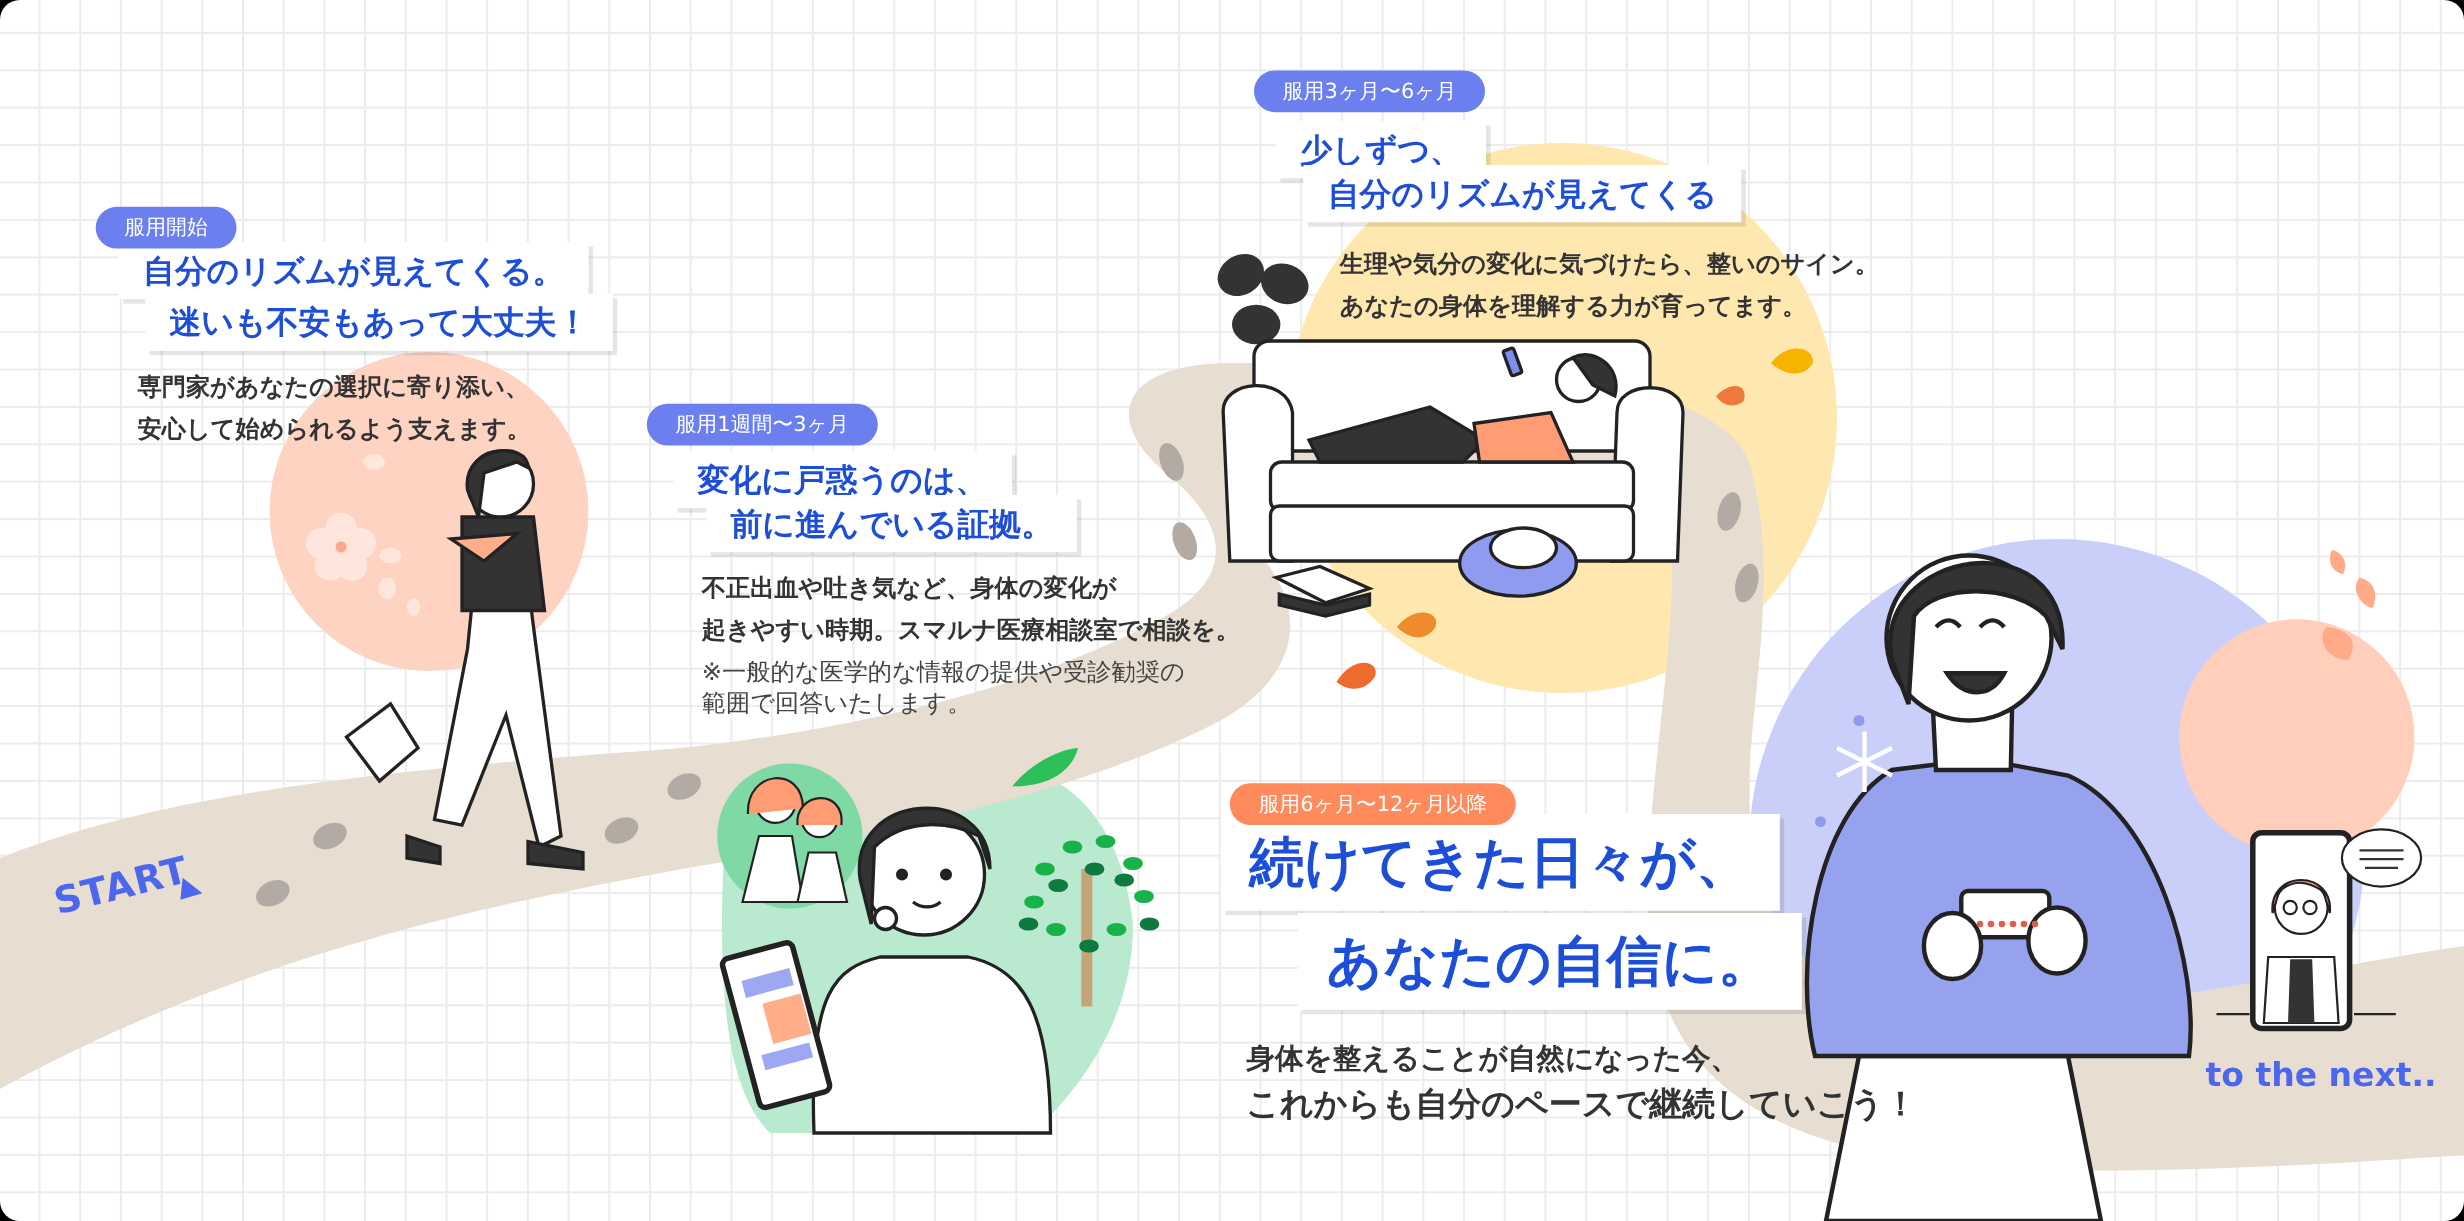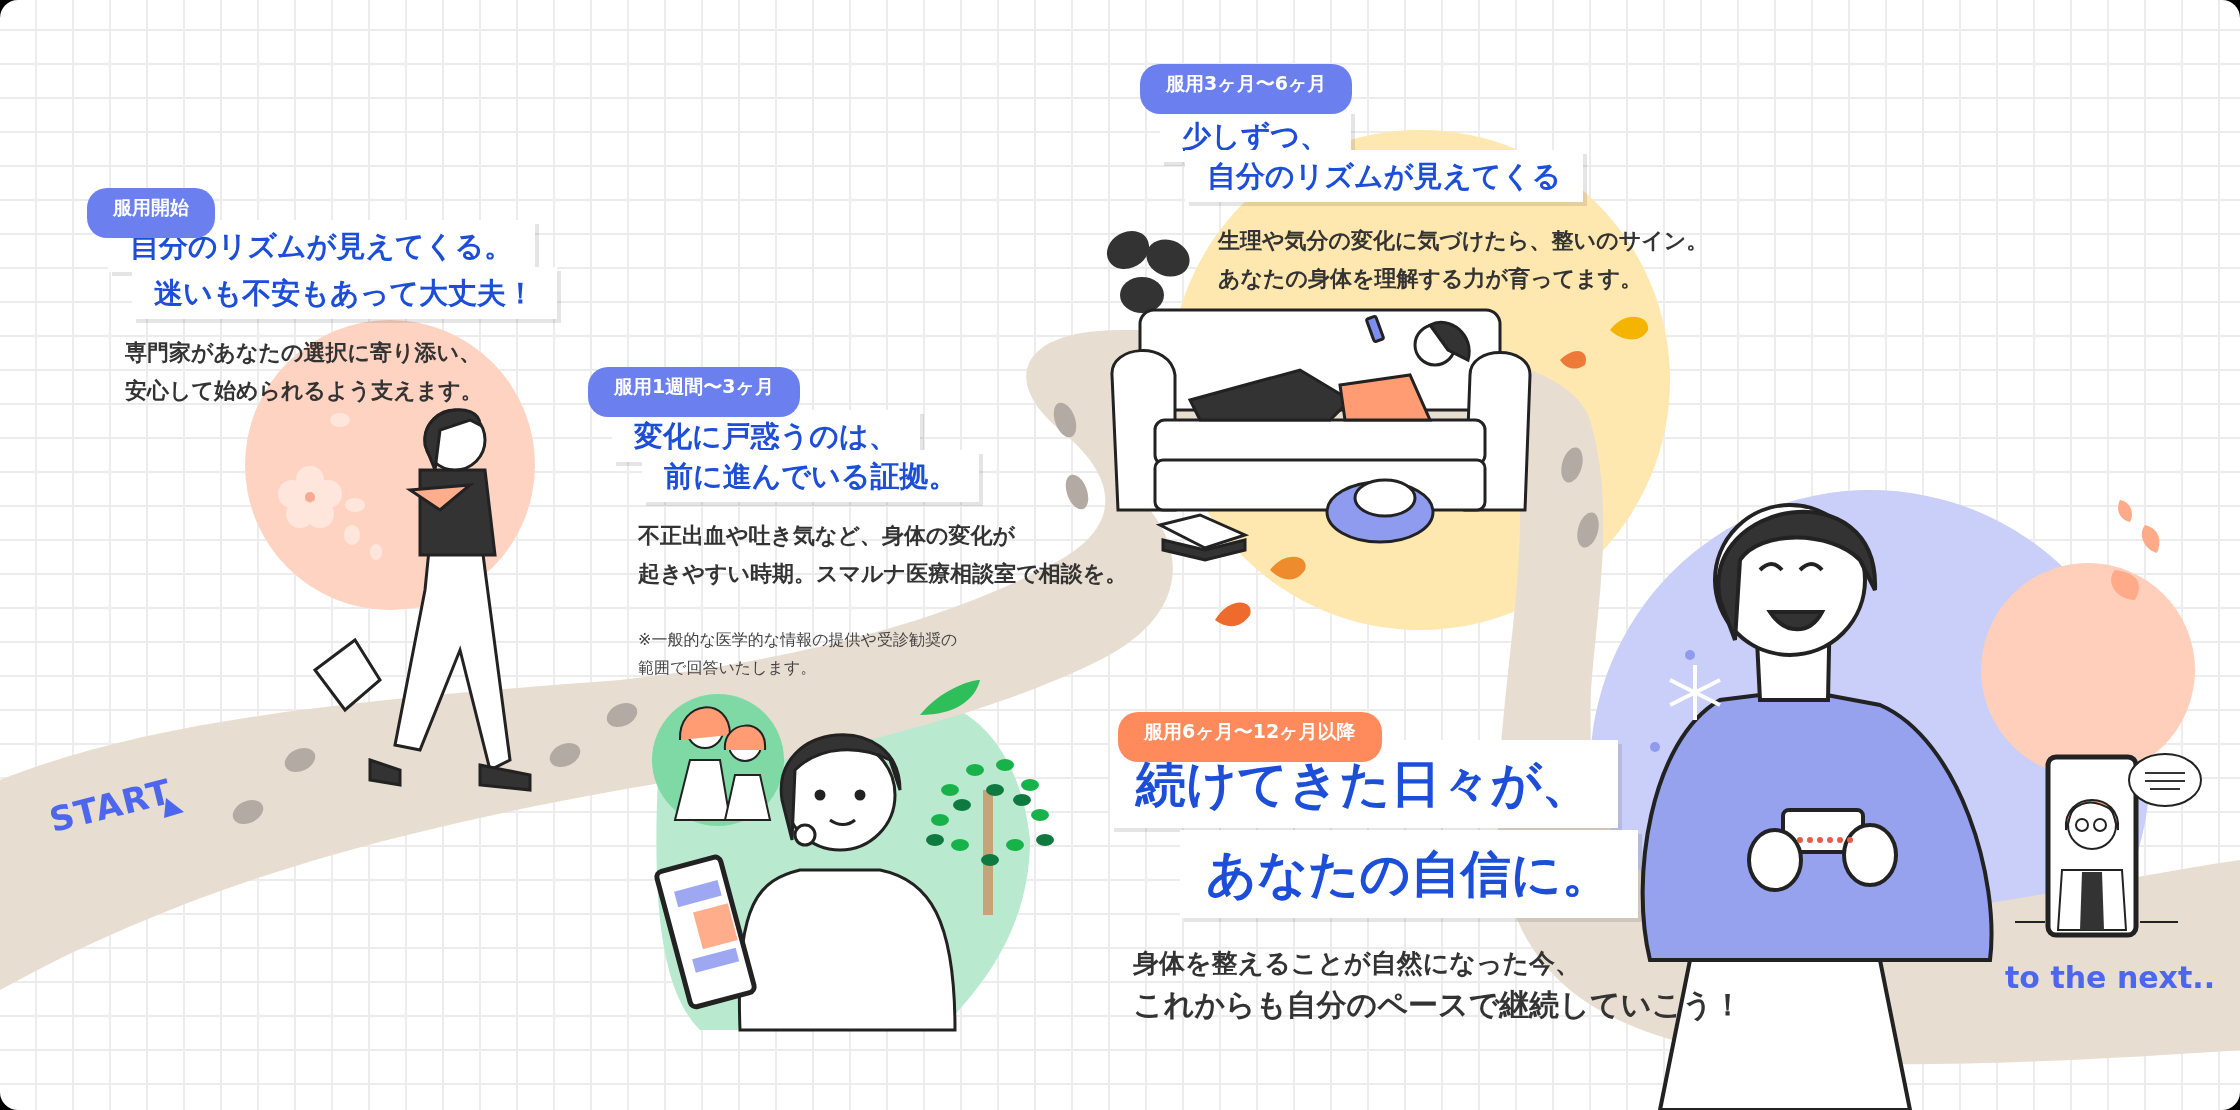--- a/index.html
+++ b/index.html
@@ -9,35 +9,35 @@
     border-radius:18px;
     background-color:#ffffff;
     background-image:
       linear-gradient(#ececec 2px, transparent 2px),
       linear-gradient(90deg, #ececec 2px, transparent 2px);
     background-size:37px 34px;
     background-position:-2px -5px;
   }
   svg.layer { position:absolute; left:0; top:0; }
   .badge {
-    position:absolute; color:#fff; font-weight:bold; font-size:19px;
-    padding:0 26px; height:50px; line-height:38px; border-radius:20px;
+    position:absolute; color:#fff; font-weight:normal; font-size:19px;
+    padding:0 26px; height:38px; line-height:38px; border-radius:20px;
     white-space:nowrap; z-index:6;
   }
   .badge.blue { background:#6b80ee; }
   .badge.orange { background:#ff8a5c; }
   .hl {
     position:absolute; background:#fff; color:#1d4ed8; font-weight:bold;
     box-shadow:4px 4px 0 rgba(0,0,0,0.10); white-space:nowrap; z-index:5;
     padding:0 22px;
   }
   .h-md { font-size:29px; height:52px; line-height:52px; }
   .h-lg { font-size:50px; height:88px; line-height:88px; padding:0 26px; }
   .body-text { position:absolute; color:#333; font-weight:bold; font-size:22px; line-height:38px; white-space:nowrap; z-index:5; }
-  .note { position:absolute; color:#444; font-size:16px; line-height:30px; white-space:nowrap; z-index:5;margin-top:28px; }
+  .note { position:absolute; color:#444; font-size:22px; line-height:30px; white-space:nowrap; z-index:5; }
   .start { position:absolute; color:#4d66ee; font-weight:bold; font-size:34px; transform:rotate(-14deg); transform-origin:left bottom; z-index:5; letter-spacing:1px; }
   .next { position:absolute; color:#4d66ee; font-weight:bold; font-size:30px; z-index:5; }
   .bubble-text { position:absolute; text-align:center; color:#333; font-weight:bold; font-size:21px; line-height:38px; z-index:5; }
 </style>
 </head>
 <body>
 
 <div class="canvas">
 
   <svg class="layer" width="2240" height="1110" viewBox="0 0 2240 1110">

